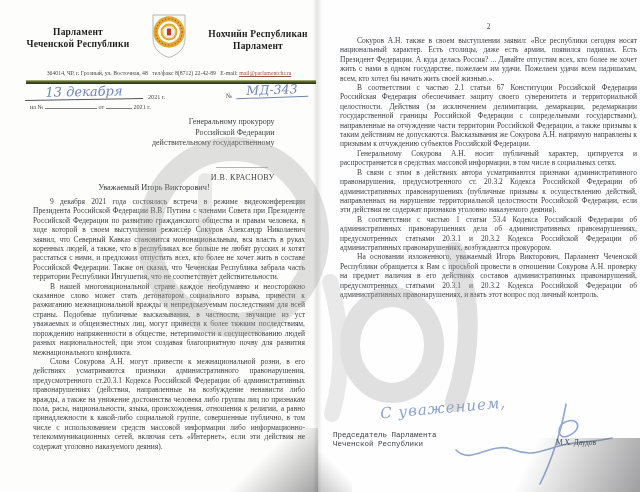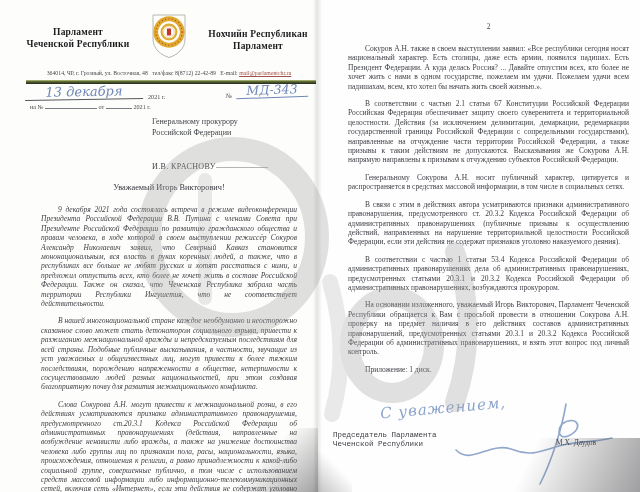--- a/index.html
+++ b/index.html
@@ -26,30 +26,30 @@
   .date-hand{position:absolute;left:25px;top:84px;width:118px;font-size:13px;text-align:center;
              border-bottom:1px solid #55575d;transform:rotate(-1deg);}
   .date-year{position:absolute;left:148px;top:93px;font-size:6.2px;color:#4a4a50;}
   .num-label{position:absolute;left:226px;top:92px;font-size:6.5px;color:#4a4a50;}
   .num-hand{position:absolute;left:236px;top:82px;width:72px;font-size:12.5px;text-align:center;
             border-bottom:1px solid #6f87b8;transform:rotate(-2deg);}
   .ref-line{position:absolute;left:30px;top:102px;font-size:6.2px;color:#4a4a50;}
   .ref-underline{display:inline-block;border-bottom:1px solid #7a7a80;height:6px;}
 
   
-  .addressee{position:absolute;left:152px;top:117px;font-size:8px;line-height:10.6px;color:#3c3e44;}
+  .addressee{position:absolute;left:152px;top:117px;font-size:8px;line-height:10.6px;color:#3c3e44;text-align:right;}
   .addressee-name{margin-top:24px;letter-spacing:.4px;}
   .artifact-line{position:absolute;left:216px;top:167px;width:52px;height:1px;background:rgba(70,70,75,.4);}
 
-  .salutation{position:absolute;left:33px;top:183px;width:272px;text-align:center;font-size:8.3px;color:#35373d;}
+  .salutation{position:absolute;left:18px;top:183px;width:272px;text-align:center;font-size:8.3px;color:#35373d;}
 
   
   .bodycol{position:absolute;font-size:7.5px;line-height:9.4px;text-align:justify;color:#3f4147;}
-  .bodycol p{margin:8px;text-indent:17px;}
-  .col-p1{left:33px;top:197px;width:272px;font-style:italic;}
+  .bodycol p{margin:0;text-indent:17px;}
+  .col-p1{left:33px;top:197px;width:272px;}
   .col-p2{left:22px;top:36px;width:297px;}
   .pagenum{position:absolute;left:22px;top:22px;width:297px;text-align:center;font-size:7.5px;color:#45474d;}
 
   
   .closing-hand{position:absolute;left:62px;top:399px;font-size:15px;color:#8ba3cc;transform:rotate(-5deg);letter-spacing:1px;}
   .sig-svg{position:absolute;left:132px;top:398px;}
   .signer-title{position:absolute;left:15px;top:431px;font-size:7.5px;line-height:8.8px;color:#3f4147;font-family:Liberation Mono, monospace;}
   .signer-name{position:absolute;left:238px;top:438px;font-size:7.5px;color:#3f4147;}
 
   
@@ -111,20 +111,21 @@
       <span>на №</span>
       <span class="ref-underline" style="width:52px"></span>
       <span>от</span>
       <span class="ref-underline" style="width:26px"></span>
       <span>2021 г.</span>
     </div>
 
     <div class="addressee">
       <div>Генеральному прокурору</div>
       <div>Российской Федерации</div>
+      <div>действительному государственному</div>
       <div class="addressee-name">И.В. КРАСНОВУ</div>
     </div>
     <div class="artifact-line"></div>
 
     <div class="salutation">Уважаемый Игорь Викторович!</div>
 
     <div class="bodycol col-p1">
       <p>9 декабря 2021 года состоялась встреча в режиме видеоконференции Президента Российской Федерации В.В. Путина с членами Совета при Президенте Российской Федерации по развитию гражданского общества и правам человека, в ходе которой в своем выступлении режиссёр Сокуров Александр Николаевич заявил, что Северный Кавказ становится мононациональным, вся власть в руках коренных людей, а также, что в республиках все больше не любят русских и хотят расстаться с ними, и предложил отпустить всех, кто более не хочет жить в составе Российской Федерации. Также он сказал, что Чеченская Республика забрала часть территории Республики Ингушетия, что не соответствует действительности.</p>
       <p>В нашей многонациональной стране каждое необдуманно и неосторожно сказанное слово может стать детонатором социального взрыва, привести к разжиганию межнациональной вражды и непредсказуемым последствиям для всей страны. Подобные публичные высказывания, в частности, звучащие из уст уважаемых и общеизвестных лиц, могут привести к более тяжким последствиям, порождению напряженности в обществе, нетерпимости к сосуществованию людей разных национальностей, при этом создавая благоприятную почву для развития межнационального конфликта.</p>
       <p>Слова Сокурова А.Н. могут привести к межнациональной розни, в его действиях усматриваются признаки административного правонарушения, предусмотренного ст.20.3.1 Кодекса Российской Федерации об административных правонарушениях (действия, направленные на возбуждение ненависти либо вражды, а также на унижение достоинства человека либо группы лиц по признакам пола, расы, национальности, языка, происхождения, отношения к религии, а равно принадлежности к какой-либо социальной группе, совершенные публично, в том числе с использованием средств массовой информации либо информационно-телекоммуникационных сетей, включая сеть «Интернет», если эти действия не содержат уголовно наказуемого деяния).</p>
@@ -137,21 +138,20 @@
 
     <div class="pagenum">2</div>
 
     <div class="bodycol col-p2">
       <p>Сокуров А.Н. также в своем выступлении заявил: «Все республики сегодня носят национальный характер. Есть столицы, даже есть армии, появился падишах. Есть Президент Федерации. А куда делась Россия? ... Давайте отпустим всех, кто более не хочет жить с нами в одном государстве, пожелаем им удачи. Пожелаем удачи всем падишахам, всем, кто хотел бы начать жить своей жизнью.».</p>
       <p>В соответствии с частью 2.1 статьи 67 Конституции Российской Федерации Российская Федерация обеспечивает защиту своего суверенитета и территориальной целостности. Действия (за исключением делимитации, демаркации, редемаркации государственной границы Российской Федерации с сопредельными государствами), направленные на отчуждение части территории Российской Федерации, а также призывы к таким действиям не допускаются. Высказывания же Сокурова А.Н. напрямую направлены к призывам к отчуждению субъектов Российской Федерации.</p>
       <p>Генеральному Сокурова А.Н. носит публичный характер, цитируется и распространяется в средствах массовой информации, в том числе в социальных сетях.</p>
       <p>В связи с этим в действиях автора усматриваются признаки административного правонарушения, предусмотренного ст. 20.3.2 Кодекса Российской Федерации об административных правонарушениях (публичные призывы к осуществлению действий, направленных на нарушение территориальной целостности Российской Федерации, если эти действия не содержат признаков уголовно наказуемого деяния).</p>
       <p>В соответствии с частью 1 статьи 53.4 Кодекса Российской Федерации об административных правонарушениях дела об административных правонарушениях, предусмотренных статьями 20.3.1 и 20.3.2 Кодекса Российской Федерации об административных правонарушениях, возбуждаются прокурором.</p>
       <p>На основании изложенного, уважаемый Игорь Викторович, Парламент Чеченской Республики обращается к Вам с просьбой провести в отношении Сокурова А.Н. проверку на предмет наличия в его действиях составов административных правонарушений, предусмотренных статьями 20.3.1 и 20.3.2 Кодекса Российской Федерации об административных правонарушениях, и взять этот вопрос под личный контроль.</p>
-      <p>Приложение: 1 диск.</p>
     </div>
 
     <div class="hand closing-hand">С уважением,</div>
 
     <div class="sig-svg">
       <svg width="175" height="88" viewBox="0 0 175 88">
         <g fill="none" stroke="#7e98c4" stroke-width="1.6" stroke-linecap="round" opacity="0.85">
           <path d="M6 52 C22 68, 40 42, 64 52 C84 60, 96 50, 118 46 C134 43, 146 44, 162 40"></path>
           <path d="M116 6 C112 30, 102 62, 90 86"></path>
           <path d="M112 26 C126 16, 136 30, 118 38 C110 41, 106 34, 112 26 Z"></path>

